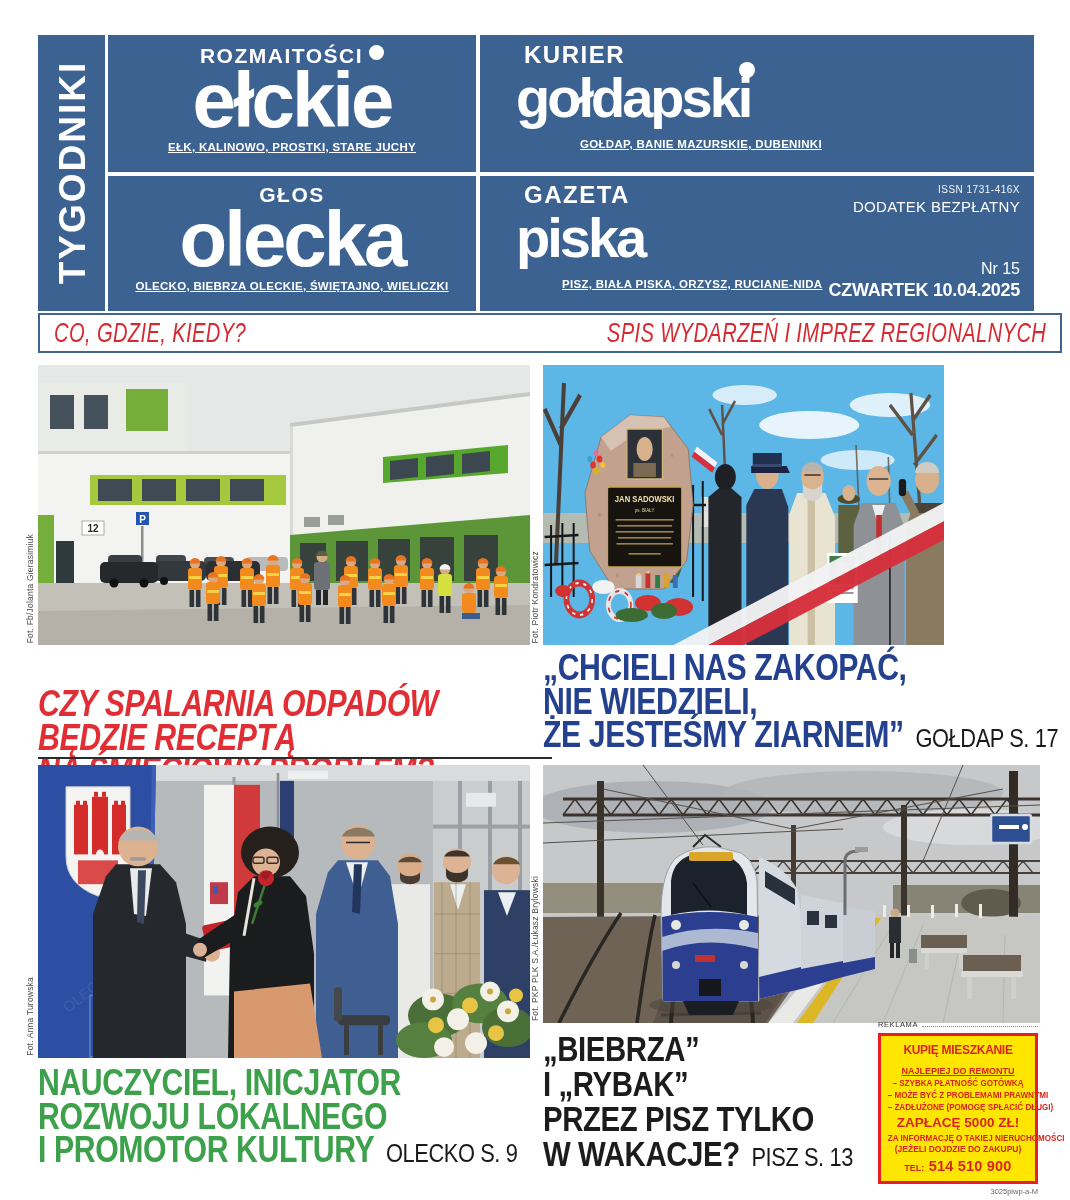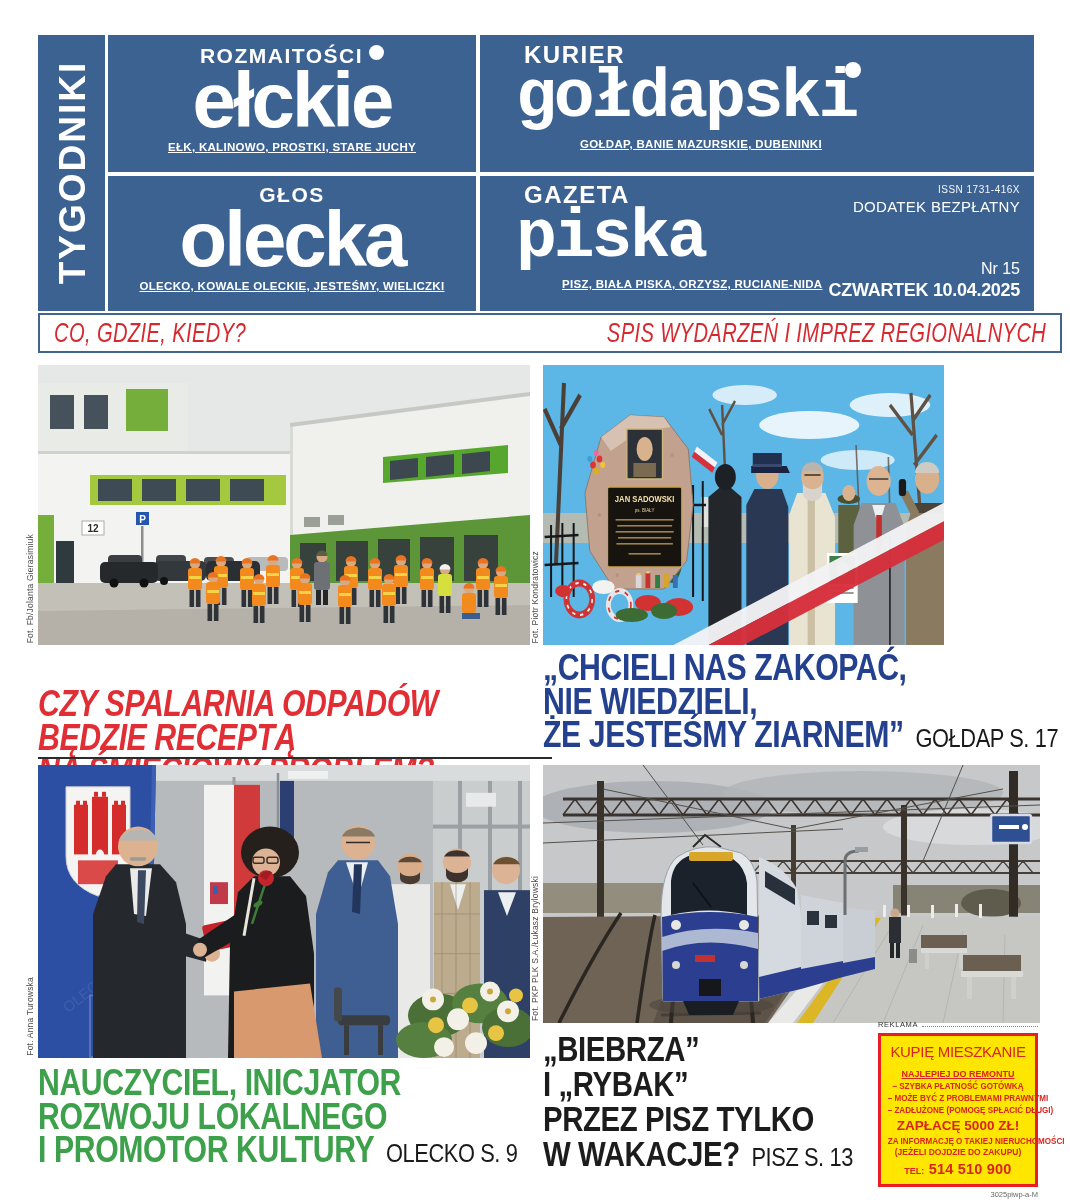--- a/index.html
+++ b/index.html
@@ -15,21 +15,21 @@
   .mv{position:absolute;background:#fff;}
   .quad{position:absolute;color:#fff;display:flex;flex-direction:column;}
   .q-center{align-items:center;text-align:center;}
   .q-left{align-items:flex-start;padding-left:36px;}
   .kicker{font-weight:700;font-size:21px;letter-spacing:1.5px;line-height:24px;}
   .kicker.big{font-size:24px;}
   .dot-after::after{content:"";display:inline-block;width:15px;height:15px;border-radius:50%;
             background:#fff;margin-left:6px;vertical-align:3px;}
   .mast-title{font-weight:700;font-size:78px;line-height:72px;letter-spacing:-3px;margin-top:-4px;
             white-space:nowrap;}
-  .mast-title.mid{font-size:68px;line-height:70px;font-family:Liberation Mono, monospace;}
+  .mast-title.mid{font-size:56px;line-height:70px;}
   .idot{position:relative;display:inline-block;}
   .idot::after{content:"";position:absolute;right:-5px;top:-1px;width:16px;height:16px;
             border-radius:50%;background:#fff;}
   .mast-sub{font-weight:700;font-size:11.5px;letter-spacing:.3px;margin-top:5px;white-space:nowrap;text-decoration:underline;}
   .issue-info{position:absolute;right:14px;top:8px;bottom:10px;display:flex;flex-direction:column;
             justify-content:space-between;text-align:right;color:#fff;}
   .issn{font-size:10px;letter-spacing:.5px;opacity:.95;}
   .supplement{font-size:15px;letter-spacing:.3px;margin-top:3px;}
   .issue-num{font-size:16px;}
   .issue-date{font-size:18px;font-weight:700;margin-top:2px;letter-spacing:-.3px;}
@@ -57,21 +57,21 @@
   .c-red{color:#e02e34;} .c-navy{color:#24418f;} .c-green{color:#3da04b;} .c-black{color:#1c1c1c;}
   .rule{position:absolute;background:#2b2b2b;height:2px;}
 
   
   .ad-wrap{position:absolute;left:878px;top:1020px;width:160px;}
   .ad-label-row{display:flex;align-items:flex-end;}
   .ad-label{font-size:7.5px;color:#333;letter-spacing:.6px;}
   .ad-dots{flex:1;border-bottom:1px dotted #888;margin-left:4px;height:1px;margin-bottom:2px;}
   .ad-box{margin-top:4px;background:#ffe600;border:3px solid #ea1c24;color:#d9251d;
             text-align:center;padding:7px 3px 6px;}
-  .ad-t1{font-weight:400;font-size:15px;letter-spacing:-.3px;}
+  .ad-t1{font-weight:700;font-size:12px;letter-spacing:-.3px;}
   .ad-t2{font-weight:700;font-size:9px;text-decoration:underline;margin-top:9px;}
   .ad-b{font-weight:700;font-size:8.5px;margin-top:2px;transform:scaleX(.95);transform-origin:center;white-space:nowrap;}
   .ad-offer{font-weight:700;font-size:13.5px;margin-top:3px;}
   .ad-n{font-weight:700;font-size:8.5px;margin-top:3px;transform:scaleX(.95);transform-origin:center;white-space:nowrap;}
   .ad-n2{font-weight:700;font-size:8.5px;margin-top:1px;}
   .ad-phone{margin-top:3px;font-weight:700;}
   .ad-phone .lbl{font-size:9px;}
   .ad-phone .num{font-size:14.5px;letter-spacing:.2px;}
   .ad-code{text-align:right;font-size:7.5px;color:#666;margin-top:3px;}
 </style>
@@ -95,21 +95,21 @@
 
     <div class="quad q-left" style="left:442px;top:0;right:0;height:137px;padding-top:8px;">
       <div class="kicker big" style="margin-left:8px;">KURIER</div>
       <div class="mast-title mid idot">gołdapski</div>
       <div class="mast-sub" style="margin-left:64px;">GOŁDAP, BANIE MAZURSKIE, DUBENINKI</div>
     </div>
 
     <div class="quad q-center" style="left:70px;top:141px;width:368px;bottom:0;padding-top:7px;">
       <div class="kicker">GŁOS</div>
       <div class="mast-title">olecka</div>
-      <div class="mast-sub">OLECKO, KOWALE OLECKIE, JESTEŚMY, WIELICZKI</div>
+      <div class="mast-sub">OLECKO, BIEBRZA OLECKIE, ŚWIĘTAJNO, WIELICZKI</div>
     </div>
 
     <div class="quad q-left" style="left:442px;top:141px;right:0;bottom:0;padding-top:7px;">
       <div class="kicker big" style="margin-left:8px;">GAZETA</div>
       <div class="mast-title mid">piska</div>
       <div class="mast-sub" style="margin-left:46px;">PISZ, BIAŁA PISKA, ORZYSZ, RUCIANE-NIDA</div>
       <div class="issue-info">
         <div>
           <div class="issn">ISSN 1731-416X</div>
           <div class="supplement">DODATEK BEZPŁATNY</div>

